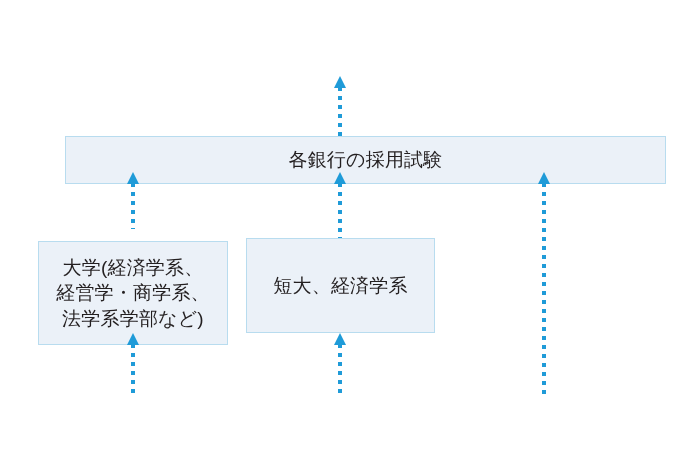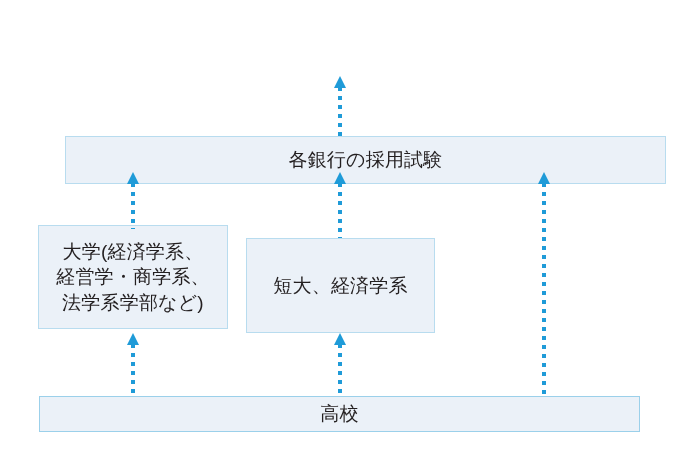--- a/index.html
+++ b/index.html
@@ -37,21 +37,21 @@
   }
   .node-label {
     display: block;
     width: 100%;
     padding: 0 6px;
     box-sizing: border-box;
   }
   
   #node-banker      { left: 39px;  top: 40px;  width: 601px; height: 36px; }
   #node-exam        { left: 39px;  top: 136px; width: 601px; height: 48px; margin-left: 26px; }
-  #node-university  { left: 38px;  top: 225px; width: 190px; height: 104px; }
+  #node-university  { left: 38px;  top: 241px; width: 190px; height: 104px; }
   #node-junior      { left: 246px; top: 238px; width: 189px; height: 95px; }
   #node-highschool  { left: 39px;  top: 396px; width: 601px; height: 36px; }
 
   
   .arrow {
     position: absolute;
     width: 12px;
   }
   .arrow .shaft {
     position: absolute;
@@ -94,23 +94,20 @@
   <div class="node" id="node-university">
     <span class="node-label">大学(経済学系、
 経営学・商学系、
 法学系学部など)</span>
   </div>
 
   <div class="node" id="node-junior">
     <span class="node-label">短大、経済学系</span>
   </div>
 
-  <div class="node bottom-node" id="node-highschool">
-    <span class="node-label">高校</span>
-  </div>
 
   <div class="arrow" id="arrow-hs-univ">
     <span class="head"></span>
     <span class="shaft"></span>
   </div>
 
   <div class="arrow" id="arrow-hs-junior">
     <span class="head"></span>
     <span class="shaft"></span>
   </div>

